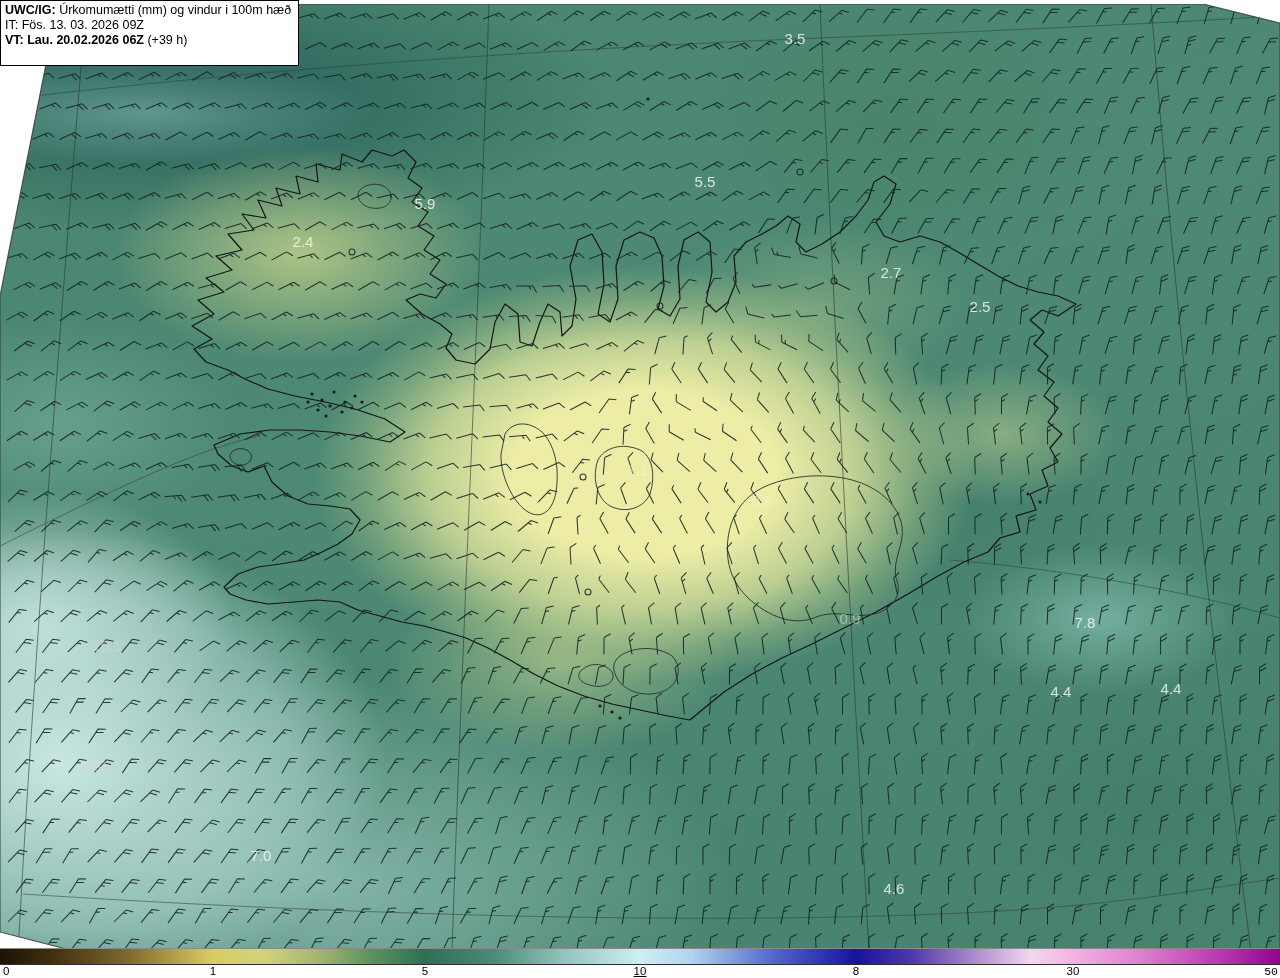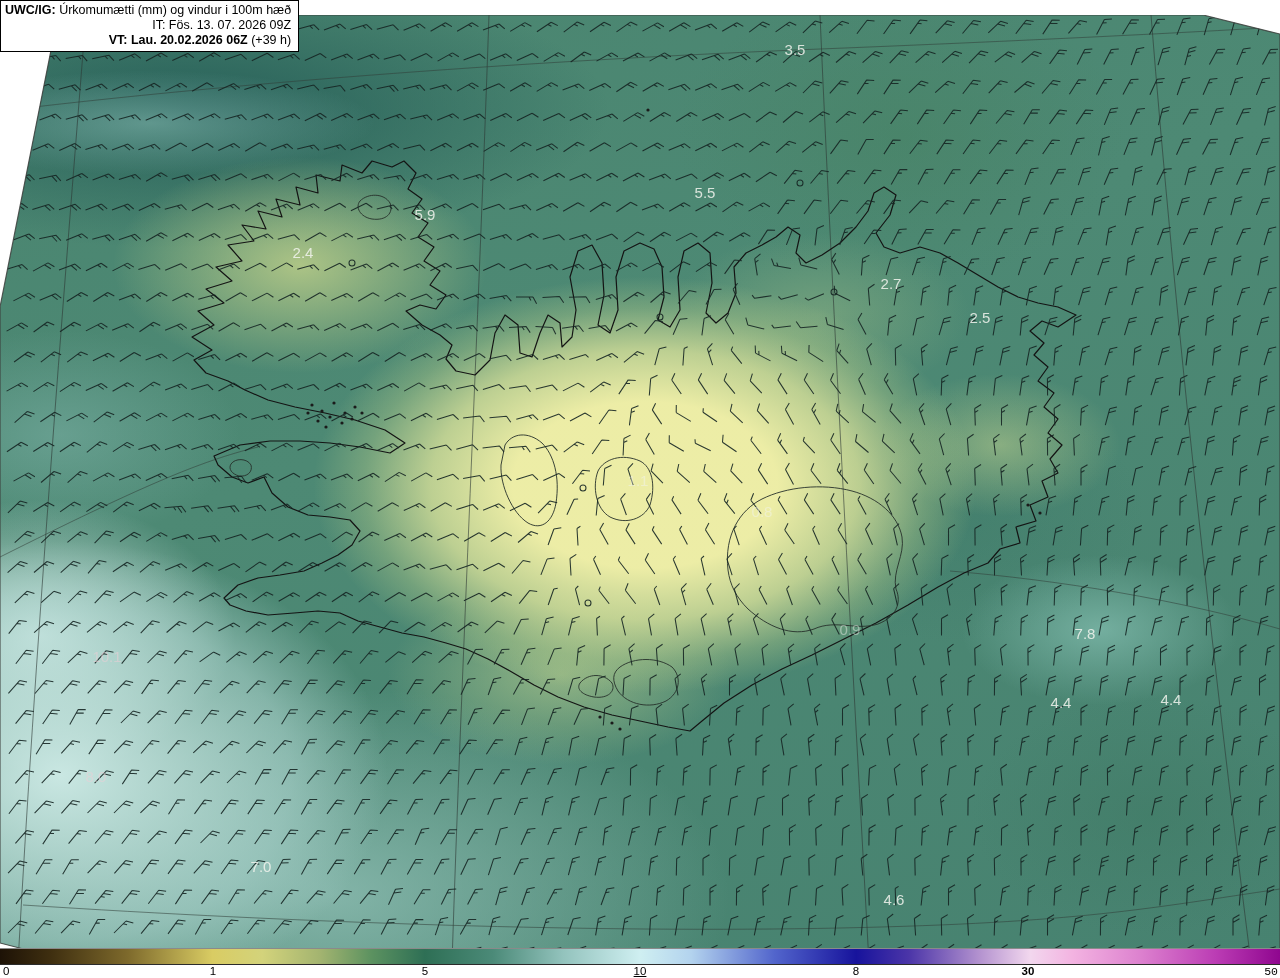--- a/index.html
+++ b/index.html
@@ -1,18 +1,18 @@
 <!DOCTYPE html>
 <html><head>
 <meta charset="utf-8">
 <style>
   html,body{margin:0;padding:0;background:#fff;}
   .stage{position:relative;width:1280px;height:978px;overflow:hidden;background:#fff;
          font-family:"Liberation Sans",sans-serif;}
-  .mapwrap{position:absolute;left:0;top:15px;width:1280px;height:948px;}
+  .mapwrap{position:absolute;left:0;top:4px;width:1280px;height:948px;}
   .field{position:absolute;left:0;top:0;width:1280px;height:948px;
     clip-path:polygon(58px 0,1203px 0,1280px 19px,1280px 948px,78px 948px,0 928px,0 292px);
     background:
       radial-gradient(260px 150px at 300px 250px, rgba(205,216,140,.75), rgba(205,216,140,0) 72%),
       radial-gradient(390px 245px at 645px 470px, rgba(243,241,168,.96) 34%, rgba(226,231,156,.75) 55%, rgba(190,210,140,.35) 72%, rgba(190,210,140,0) 85%),
       radial-gradient(230px 120px at 560px 660px, rgba(215,225,150,.5), rgba(215,225,150,0) 75%),
       radial-gradient(160px 95px at 1000px 430px, rgba(200,215,145,.5), rgba(200,215,145,0) 75%),
       radial-gradient(200px 110px at 820px 300px, rgba(185,205,140,.35), rgba(185,205,140,0) 75%),
       radial-gradient(300px 70px at 150px 108px, rgba(160,212,202,.45), rgba(160,212,202,0) 75%),
       radial-gradient(560px 185px at 190px 95px, rgba(32,88,84,.85), rgba(32,88,84,0) 75%),
@@ -30,21 +30,21 @@
   .grat{fill:none;stroke:rgba(45,55,52,.6);stroke-width:1;}
   .cont{fill:none;stroke:rgba(50,62,56,.55);stroke-width:1;}
   .coast{fill:none;stroke:#141414;stroke-width:1.2;stroke-linejoin:round;}
   .glacier{fill:none;stroke:#26302a;stroke-width:.9;stroke-linejoin:round;}
   .isl{fill:#1a1a1a;stroke:none;}
   .barbs{fill:none;stroke:rgba(22,38,35,.9);stroke-width:1.05;}
   .calm{fill:none;stroke:rgba(22,38,35,.9);stroke-width:1.05;}
   .frame{fill:none;stroke:rgba(60,62,60,.85);stroke-width:1.2;}
   .plabel{font-family:"Liberation Sans",sans-serif;font-size:15px;}
   .titlebox{position:absolute;left:0;top:0;background:#fff;border:1px solid #000;
-    padding:2px 7px 3px 4px;font-size:12.5px;line-height:15px;color:#000;white-space:nowrap;z-index:5;text-align:right;}
+    padding:2px 7px 17px 4px;font-size:12.5px;line-height:15px;color:#000;white-space:nowrap;z-index:5;}
   .titlebox b{font-weight:bold;}
   .cbar{position:absolute;left:0;top:948px;width:1280px;height:30px;background:#fff;z-index:4;}
   .cbar-grad{position:absolute;left:0;top:0;width:1280px;height:17px;
     border-top:1px solid #8a8a8a;border-bottom:1px solid #2b2b2b;box-sizing:border-box;}
   .cbar-ticks{position:absolute;left:0;top:17px;width:1280px;height:13px;background:#fff;}
   .cbar-ticks span{position:absolute;top:0;font-size:11.5px;color:#000;transform:translateX(-50%);}
   .cbar-ticks span.left{transform:none;}
   .cbar-ticks span.right{transform:translateX(-100%);font-family:Liberation Mono, monospace;}
 </style>
 </head>
@@ -119,31 +119,31 @@
           <text x="107" y="647" class="plabel" text-anchor="middle" fill="#eccfd6" opacity="0.55">10.1</text>
         </g>
         <polygon points="58,0 1203,0 1280,19 1280,948 78,948 0,928 0,292" class="frame"></polygon>
       </svg>
   </div>
 
   <div class="titlebox">
     <div>
       <b>UWC/IG:</b><span> Úrkomumætti (mm) og vindur i 100m hæð</span>
     </div>
-    <div>IT: Fös. 13. 07. 2026 09Z</div>
+    <div>IT: Fös. 13. 03. 2026 09Z</div>
     <div>
       <b>VT: Lau. 20.02.2026 06Z</b><span> (+39 h)</span>
     </div>
   </div>
 
   <div class="cbar">
     <div class="cbar-grad" style="background: linear-gradient(90deg, rgb(29, 18, 6) 0%, rgb(63, 47, 16) 4%, rgb(126, 106, 44) 10%, rgb(217, 204, 99) 16.6%, rgb(211, 211, 123) 20.5%, rgb(163, 180, 112) 25%, rgb(92, 146, 96) 29%, rgb(46, 111, 85) 33.2%, rgb(75, 138, 120) 38.5%, rgb(147, 195, 189) 44%, rgb(207, 239, 241) 50%, rgb(179, 211, 238) 54%, rgb(82, 101, 204) 60.5%, rgb(23, 19, 156) 66.9%, rgb(75, 53, 168) 71%, rgb(179, 146, 207) 76.5%, rgb(242, 215, 238) 80.5%, rgb(243, 179, 225) 83.8%, rgb(221, 130, 207) 89%, rgb(187, 60, 180) 95%, rgb(143, 6, 143) 100%);"></div>
     <div class="cbar-ticks">
         <span class="left" style="left: 3px;">0</span>
         <span style="left: 213px;">1</span>
         <span style="left: 425px;">5</span>
         <span style="left: 640px; text-decoration: underline;">10</span>
         <span style="left: 856px;">8</span>
-        <span style="left: 1028px; font-weight: bold;">30</span>
+        <span style="left: 1073px;">30</span>
         <span class="right" style="left: 1278px;">50</span>
       </div>
   </div>
 </div>
 
 </body></html>

